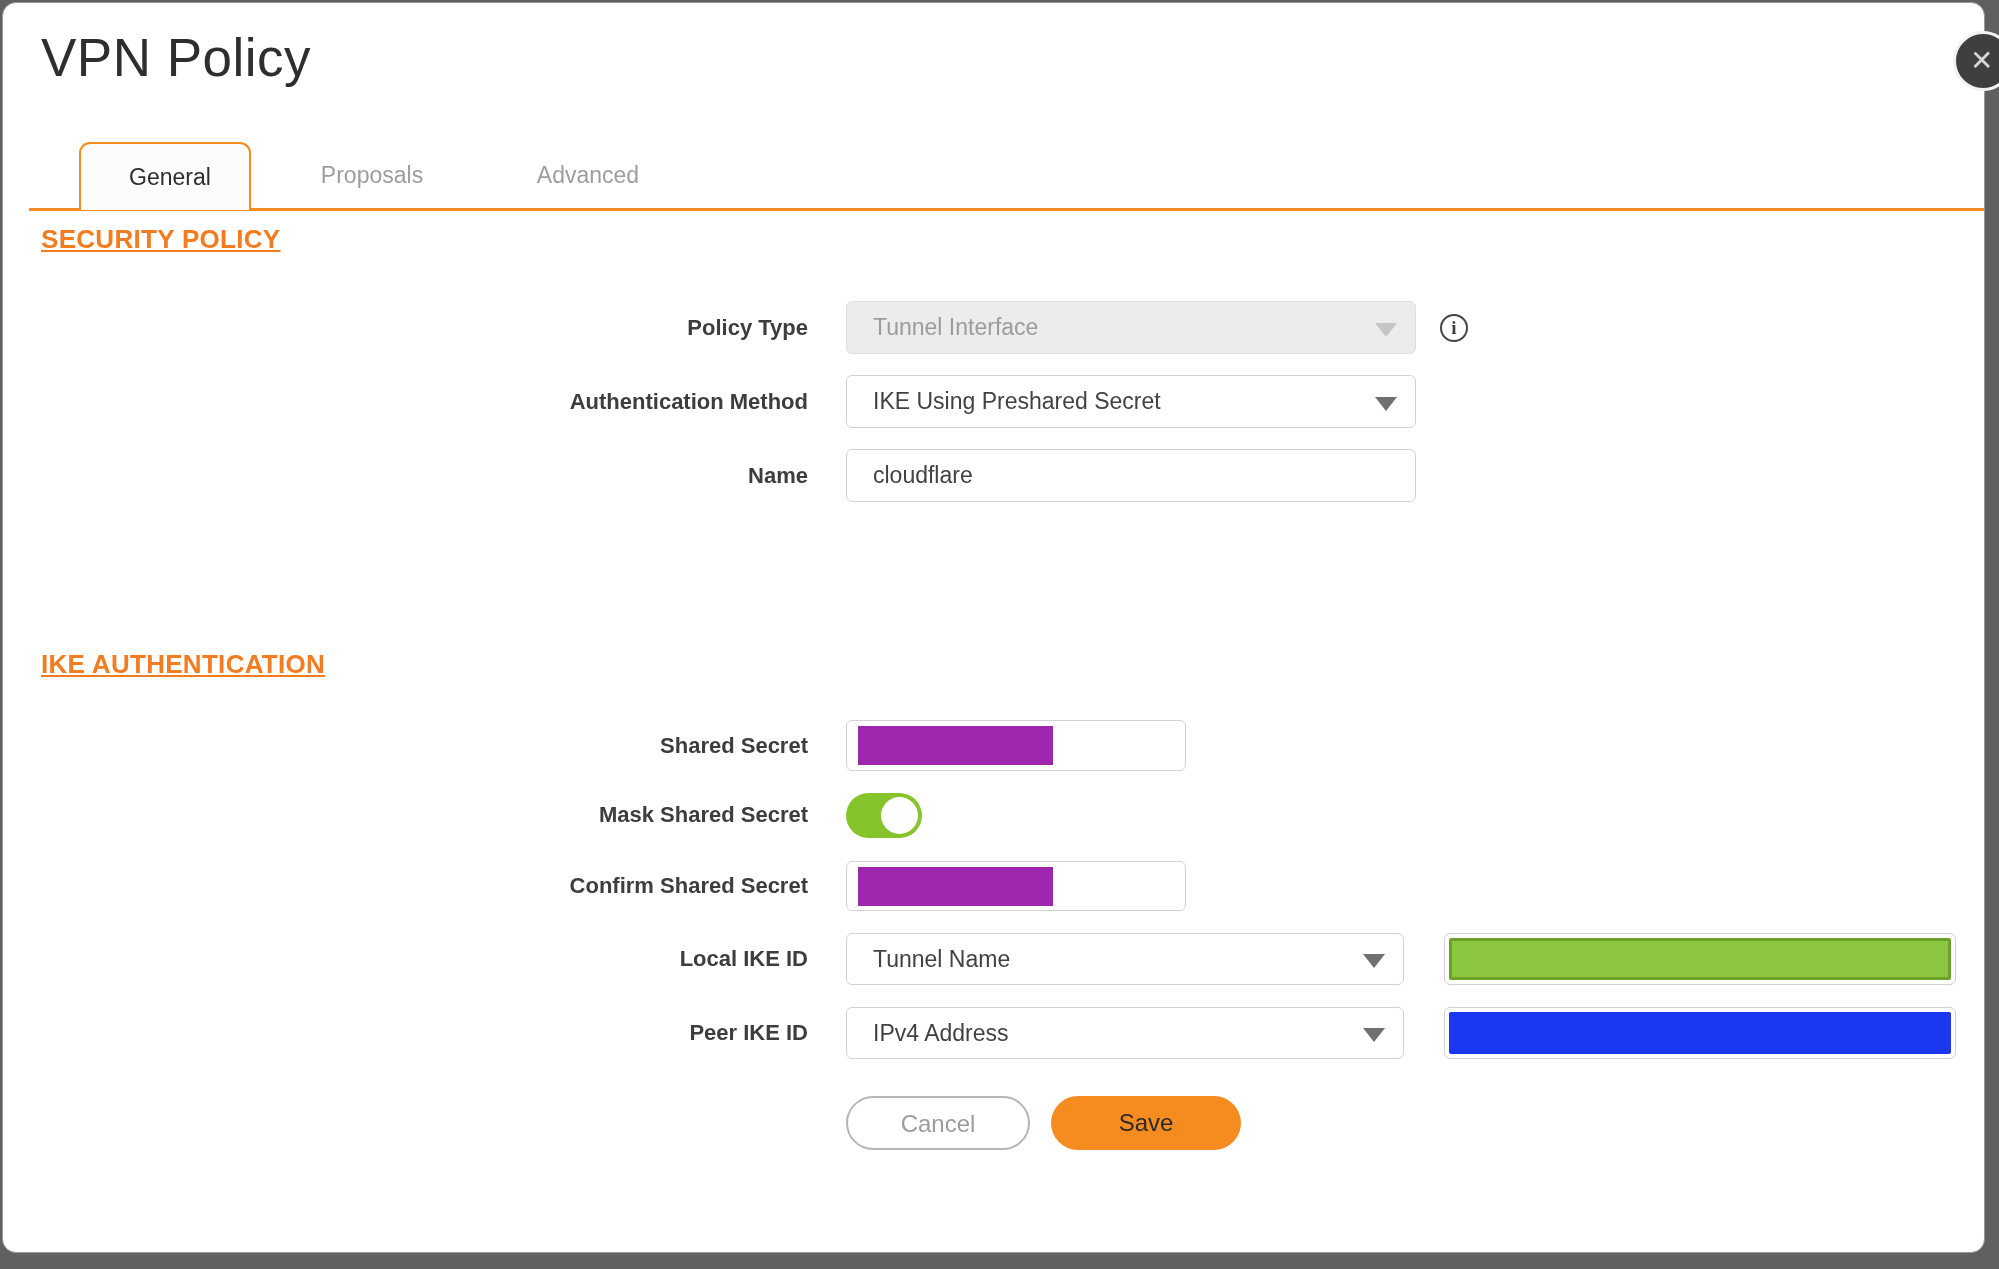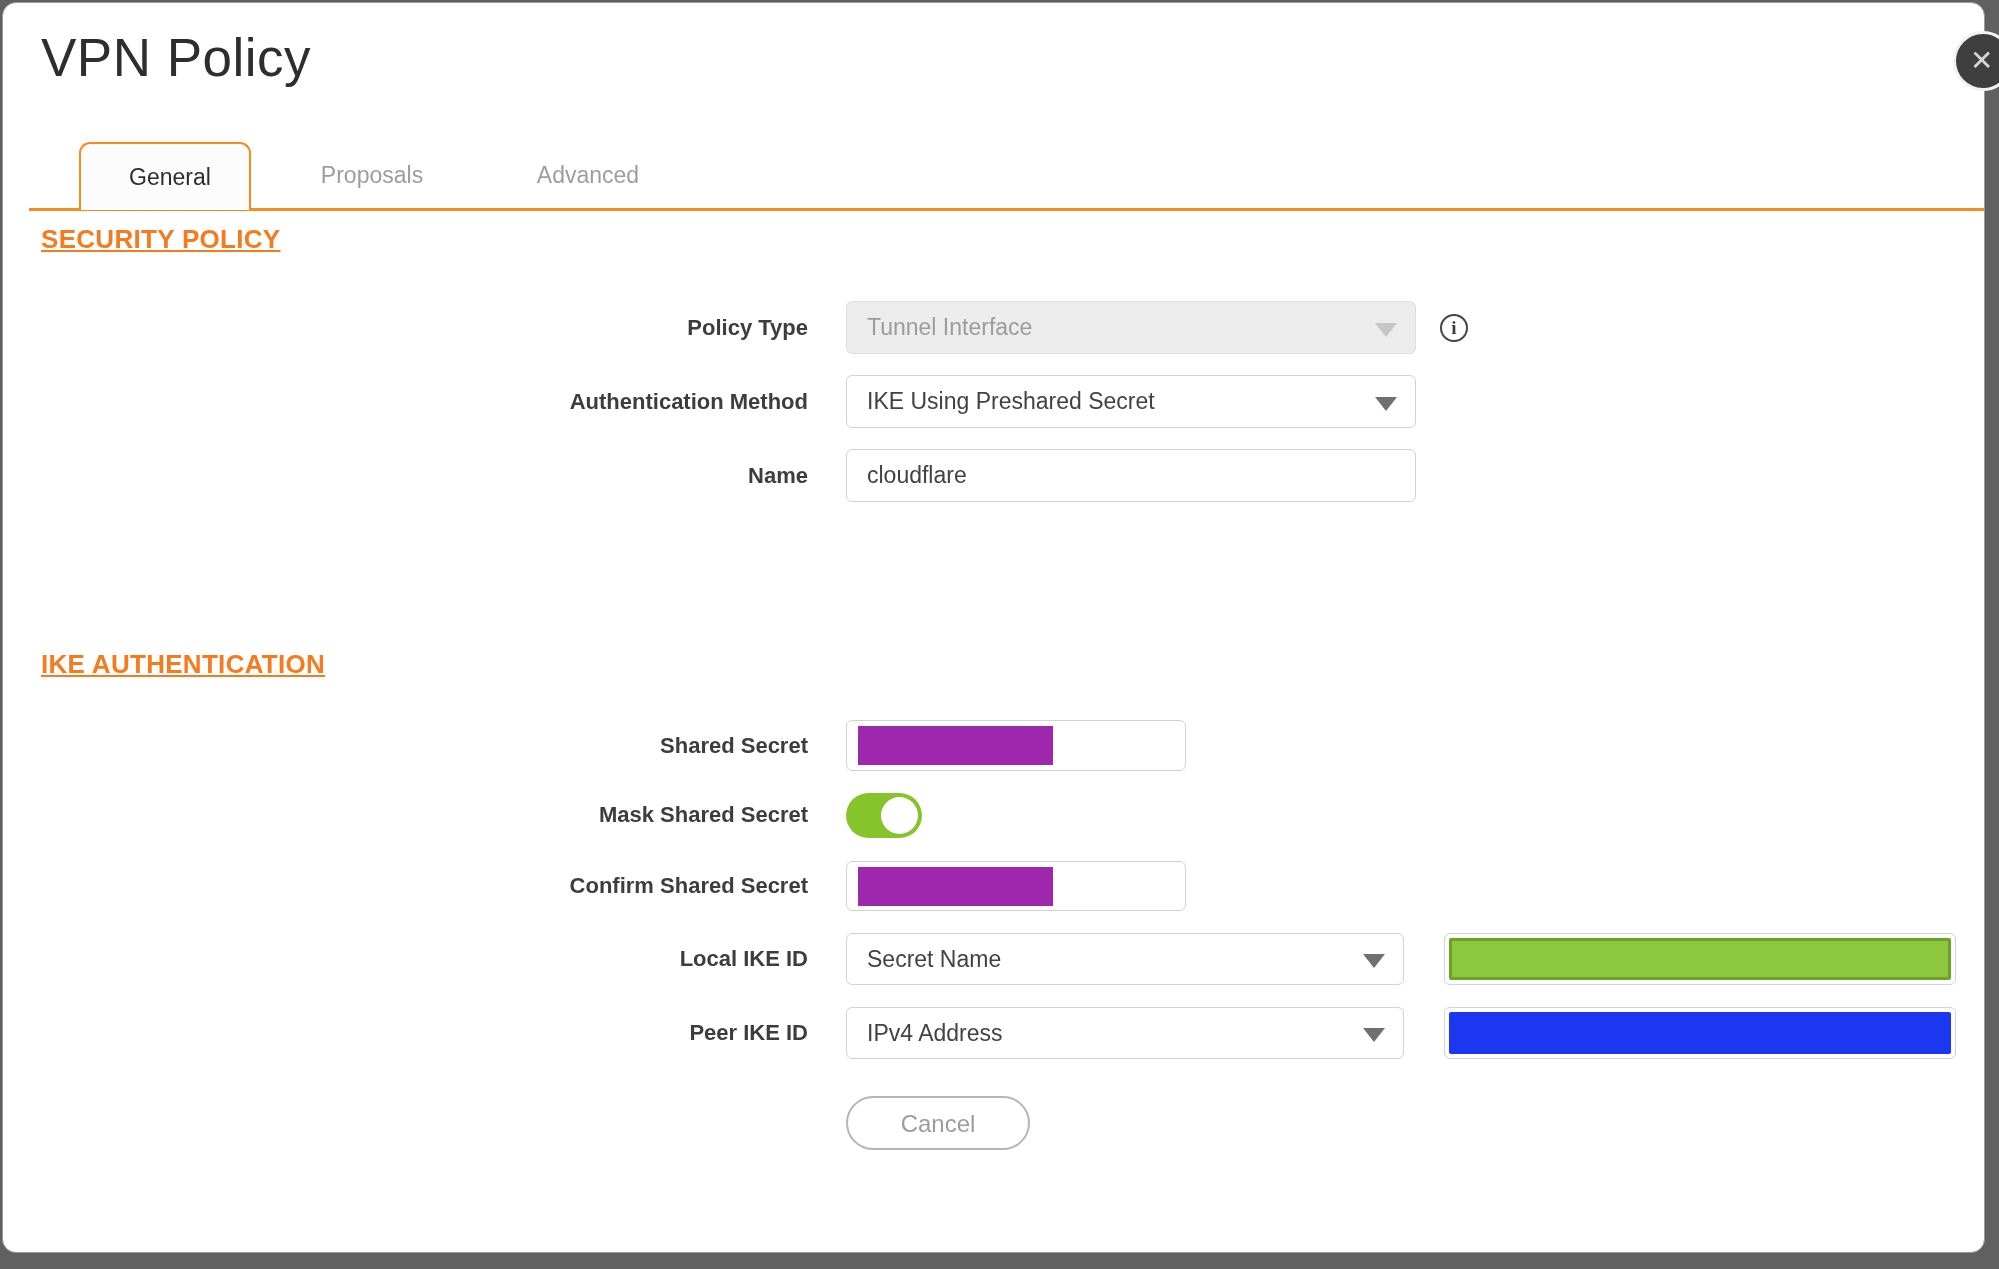--- a/index.html
+++ b/index.html
@@ -46,21 +46,21 @@
     position:absolute; left:0; width:100%;
     display:flex; align-items:center;
   }
   .lbl {
     flex:0 0 805px; text-align:right; font-size:22px; font-weight:700;
     color:#3d3d3d; margin-right:38px; white-space:nowrap;
   }
   .field, .select {
     position:relative; height:100%; background:#ffffff;
     border:1px solid #d2d2d2; border-radius:6px;
-    display:flex; align-items:center; padding-left:20px;
+    display:flex; align-items:center; padding-left:26px;
     font-size:23px; color:#424242;
   }
   .w-main { width:570px; }
   .w-secret { width:340px; }
   .w-ike { width:558px; }
   .w-ike2 { width:512px; padding-left:0; }
   .select { cursor:pointer; }
   .select .arrow {
     position:absolute; right:18px; top:50%; margin-top:-5px;
     width:0; height:0; border-left:11px solid transparent;
@@ -173,21 +173,21 @@
   <div class="row" style="top:858px;height:50px">
     <div class="lbl">Confirm Shared Secret</div>
     <div class="field w-secret" style="padding-left:0">
       <div class="redact-purple"></div>
     </div>
   </div>
 
   <div class="row" style="top:930px;height:52px">
     <div class="lbl">Local IKE ID</div>
     <div class="select w-ike">
-      <span>Secret Name</span>
+      <span>Tunnel Name</span>
       <span class="arrow"></span>
     </div>
     <div class="gap"></div>
     <div class="field w-ike2">
       <div class="fill-green"></div>
     </div>
   </div>
 
   <div class="row" style="top:1004px;height:52px">
     <div class="lbl">Peer IKE ID</div>
@@ -197,15 +197,16 @@
     </div>
     <div class="gap"></div>
     <div class="field w-ike2">
       <div class="fill-blue"></div>
     </div>
   </div>
 
   <div class="row" style="top:1093px;height:54px">
     <div class="lbl"></div>
     <button class="btn btn-cancel">Cancel</button>
+    <button class="btn btn-save">Save</button>
   </div>
 
 </div>
 
 </body></html>

